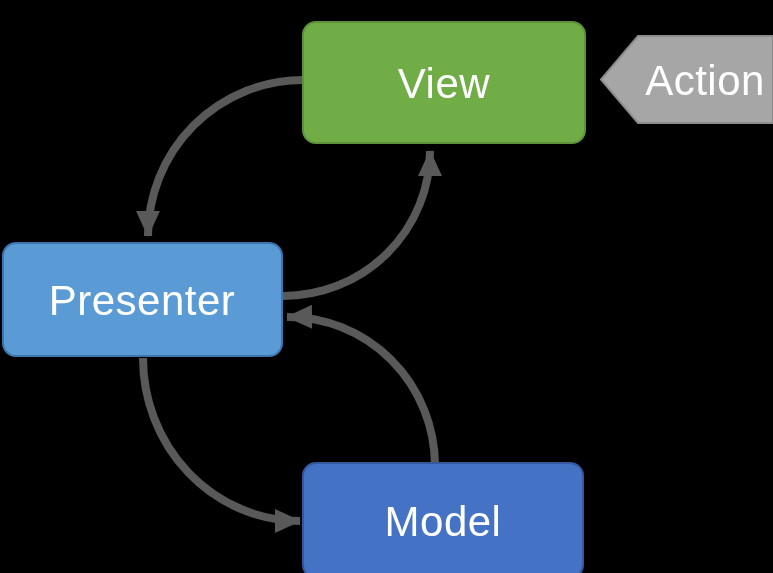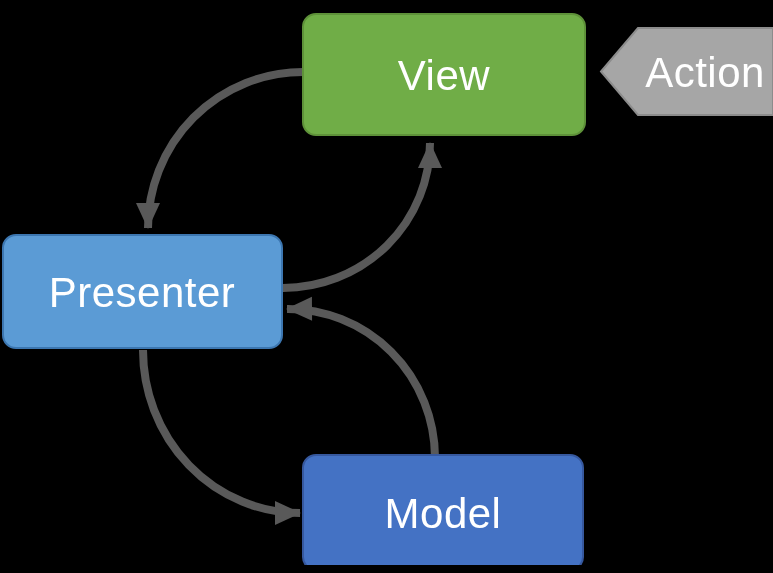--- a/index.html
+++ b/index.html
@@ -6,20 +6,21 @@
     margin: 0;
     padding: 0;
     background: #000000;
   }
   .canvas-wrap {
     position: relative;
     width: 773px;
     height: 565px;
     overflow: hidden;
     font-family: "Liberation Sans", sans-serif;
+    margin-top: 8px;
   }
   svg { display: block; }
   .node-label {
     font-family: "Liberation Sans", sans-serif;
     font-size: 42px;
     font-weight: 400;
     letter-spacing: 0.5px;
   }
 </style>
 </head>

